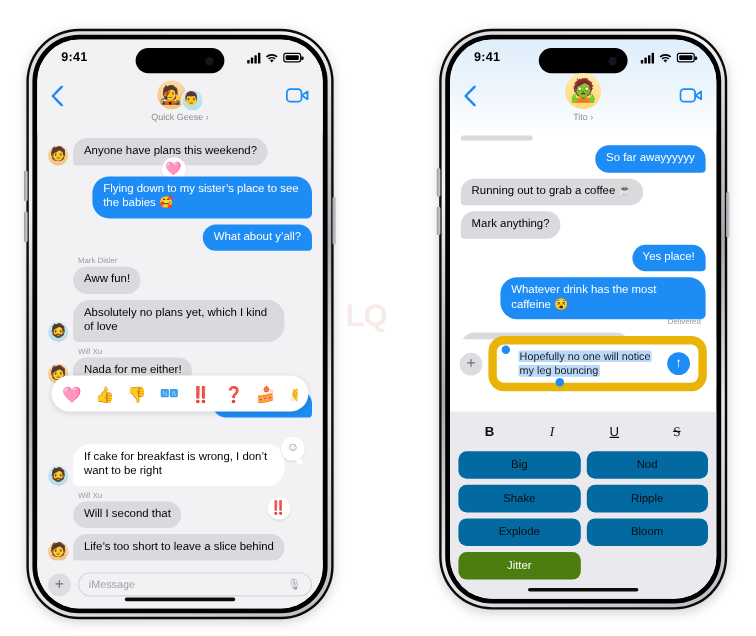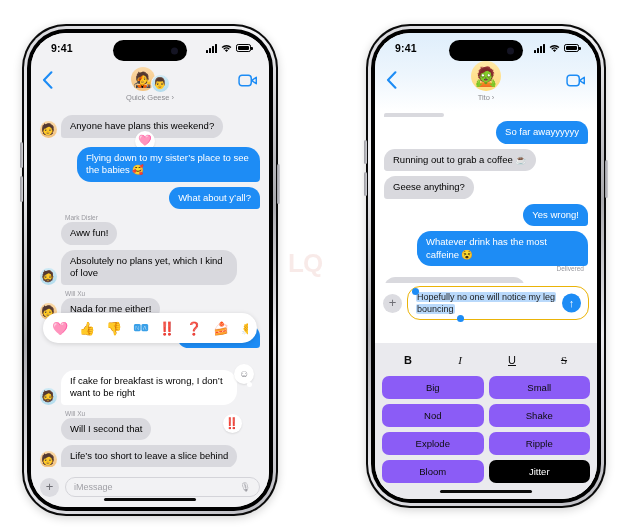--- a/index.html
+++ b/index.html
@@ -123,22 +123,22 @@
     font-size:9px;color:#a0a0a6;background:#f2f2f4;}
   .mic{font-size:9px;color:#a0a0a6;}
   .homebar{position:absolute;left:50%;bottom:6px;transform:translateX(-50%);
     width:92px;height:3.5px;border-radius:2px;background:#0b0b0b;}
 
   
   .grad{background:linear-gradient(180deg,#dfeefb 0%,#eef6fd 55%,#ffffff 100%);}
   .delivered{text-align:right;font-size:6.5px;color:#97979d;margin:-2px 4px 5px 0;}
   .compose{position:absolute;left:0;right:0;height:40px;display:flex;align-items:center;
     padding:0 8px;box-sizing:border-box;gap:5px;background:#fff;}
-  .compose .field2{flex:1;min-height:26px;border:1px solid #eab308;border-radius:13px;
-    padding:4px 30px 4px 8px;box-sizing:border-box;font-size:9px;color:#1b1b1b;
+  .compose .field2{flex:1;min-height:26px;border:7px solid #eab308;border-radius:13px;
+    padding:4px 30px 4px 18px;box-sizing:border-box;font-size:9px;color:#1b1b1b;
     line-height:1.35;position:relative;}
   .seltext{background:#b9d9fb;border-radius:2px;padding:0 1px;box-decoration-break:clone;
     -webkit-box-decoration-break:clone;}
   .handle{position:absolute;width:7px;height:7px;border-radius:50%;background:#1d8cf5;}
   .handle.h1{left:4px;top:1px;}
   .handle.h2{left:49px;bottom:-3px;}
   .sendbtn{position:absolute;right:7px;top:50%;transform:translateY(-50%);
     width:19px;height:19px;border-radius:50%;background:#1d8cf5;color:#fff;
     display:flex;align-items:center;justify-content:center;font-size:11px;line-height:1;}
 
@@ -146,23 +146,23 @@
   .effects{position:absolute;left:0;right:0;bottom:0;background:#eaeaee;
     padding:5px 7px 16px;box-sizing:border-box;}
   .fmt{display:flex;align-items:center;justify-content:space-around;height:24px;
     margin-bottom:4px;}
   .fmt span{font-size:11px;color:#0c0c0c;width:36px;text-align:center;}
   .fmt span.b{font-weight:bold;}
   .fmt span.i{font-style:italic;font-family:"Liberation Serif",serif;}
   .fmt span.u{text-decoration:underline;}
   .fmt span.s{text-decoration:line-through;font-family:"Liberation Serif",serif;}
   .fx-grid{display:grid;grid-template-columns:1fr 1fr;gap:5px;}
-  .fx{height:23px;border-radius:7px;background:#8b5cf6;color:#0c0c0c;font-size:9.5px;
+  .fx{height:23px;border-radius:7px;background:#0369a1;color:#0c0c0c;font-size:9.5px;
     display:flex;align-items:center;justify-content:center;}
-  .fx.sel{background:#000000;color:#fff;}
+  .fx.sel{background:#4d7c0f;color:#fff;}
 
   .wm{position:absolute;left:288px;top:248px;width:62px;height:34px;
     opacity:.10;pointer-events:none;font-size:26px;font-weight:bold;color:#c0392b;
     letter-spacing:-1px;}
 </style>
 </head>
 <body>
 
 <div class="stage">
 
@@ -363,24 +363,24 @@
         <div class="row" style="margin-bottom:4px;">
           <div class="bub in" style="height:4px;width:60px;padding:0;"></div>
         </div>
         <div class="row out">
           <div class="bub out tail-r">So far awayyyyyy</div>
         </div>
         <div class="row">
           <div class="bub in">Running out to grab a coffee ☕</div>
         </div>
         <div class="row">
-          <div class="bub in tail-l">Geese anything?</div>
+          <div class="bub in tail-l">Mark anything?</div>
         </div>
         <div class="row out">
-          <div class="bub out">Yes wrong!</div>
+          <div class="bub out">Yes place!</div>
         </div>
         <div class="row out" style="margin-bottom:1px;">
           <div class="bub out tail-r">Whatever drink has the most caffeine 😵</div>
         </div>
         <div class="delivered">Delivered</div>
         <div class="row">
           <div class="bub in tail-l">One triple shot coming up ☕</div>
         </div>
       </div>
 
@@ -396,25 +396,24 @@
 
       <div class="effects">
         <div class="fmt">
           <span class="b">B</span>
           <span class="i">I</span>
           <span class="u">U</span>
           <span class="s">S</span>
         </div>
         <div class="fx-grid">
           <div class="fx">Big</div>
-          <div class="fx">Small</div>
           <div class="fx">Nod</div>
           <div class="fx">Shake</div>
+          <div class="fx">Ripple</div>
           <div class="fx">Explode</div>
-          <div class="fx">Ripple</div>
           <div class="fx">Bloom</div>
           <div class="fx sel">Jitter</div>
         </div>
       </div>
       <div class="homebar"></div>
     </div>
   </div>
 
 </div>
 

